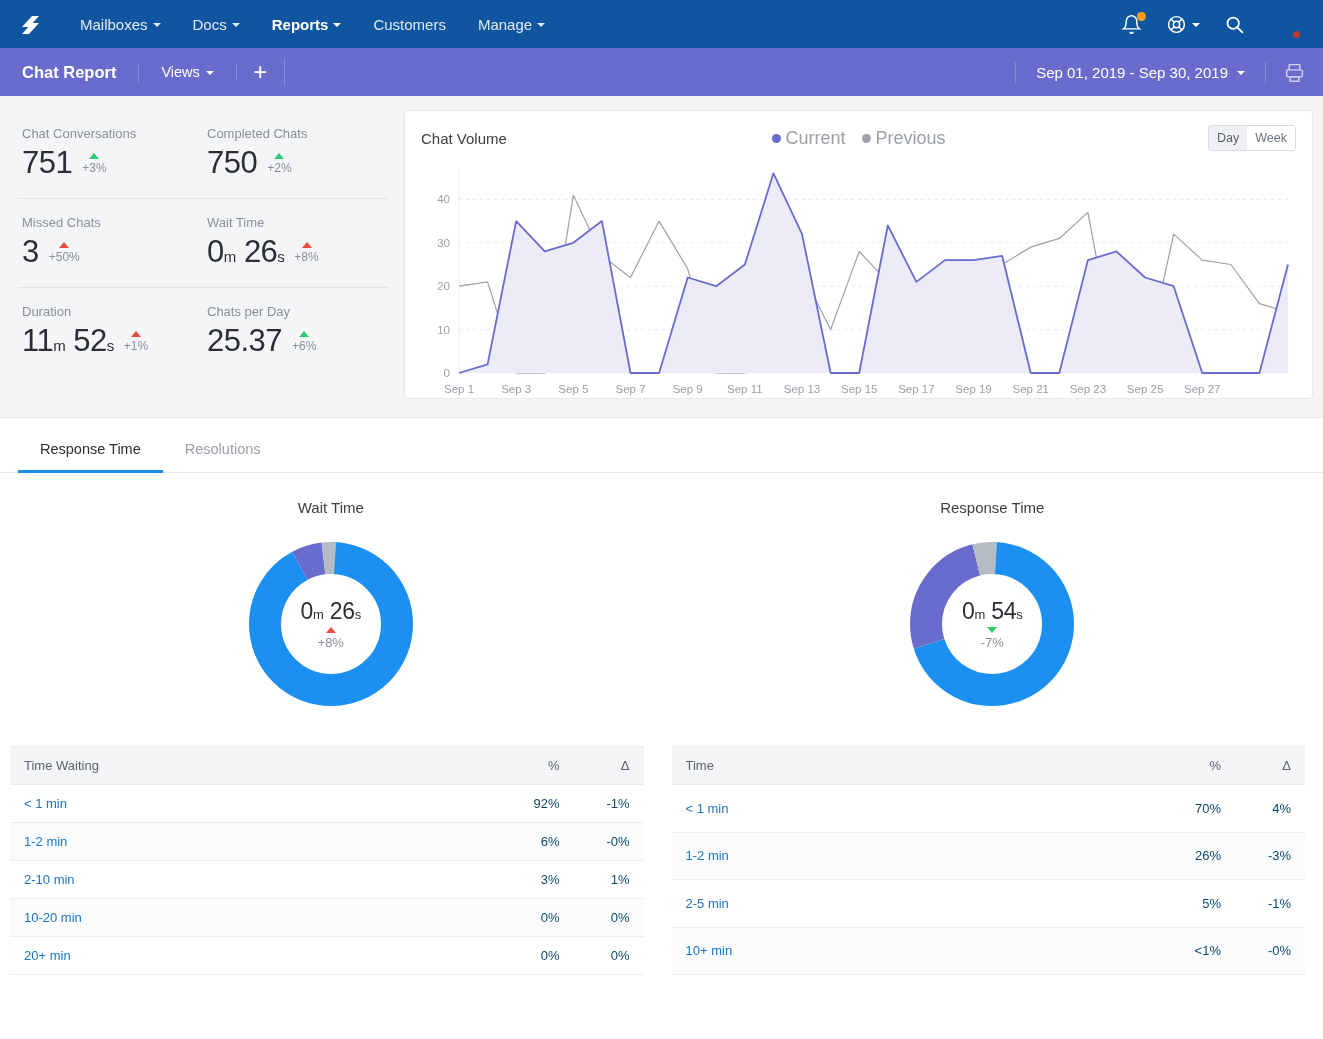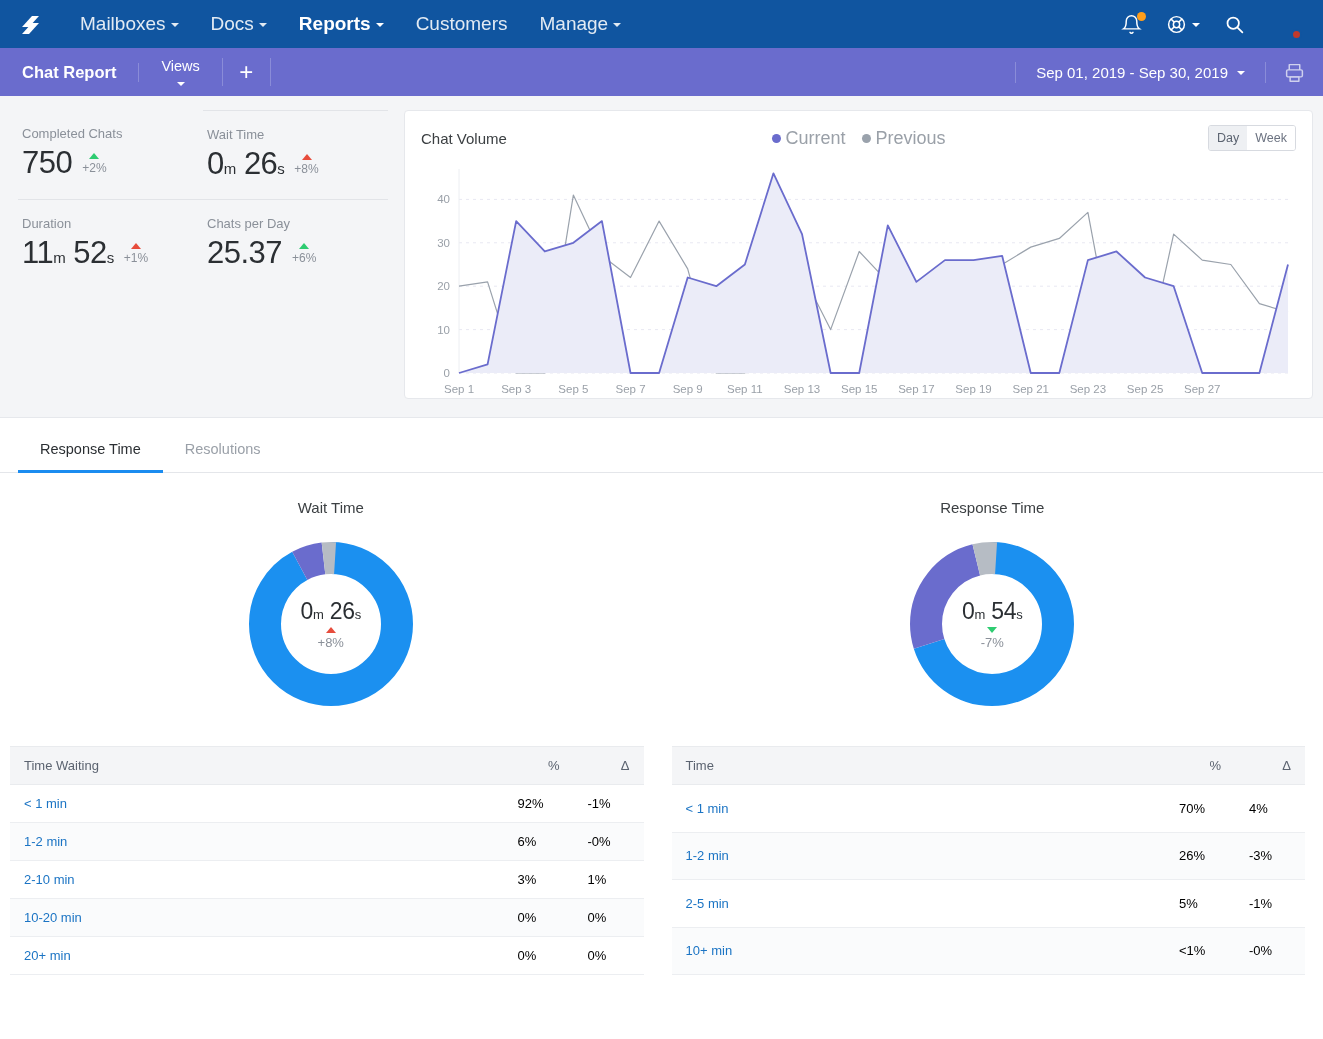--- a/index.html
+++ b/index.html
@@ -12,21 +12,21 @@
 
   
   .topnav {
     height: 48px; background: #1055a0;
     display: flex; align-items: center; padding: 0 18px;
     position: relative;
   }
   .brand-logo { width: 26px; height: 26px; margin-right: 20px; flex: none; }
   .nav-items { display: flex; align-items: center; gap: 0; }
   .nav-item {
-    color: #ffffff; font-size: 19px; padding: 0 16px;
+    color: #ffffff; font-size: 15px; padding: 0 16px;
     height: 48px; display: flex; align-items: center; gap: 5px;
     opacity: .88; cursor: pointer; white-space: nowrap;
   }
   .nav-item.active { opacity: 1; font-weight: bold; }
   .caret { display:inline-block; width:0; height:0;
     border-left:4px solid transparent; border-right:4px solid transparent;
     border-top:4.5px solid currentColor; margin-top:2px; }
   .nav-right { margin-left: auto; display: flex; align-items: center; gap: 24px; padding-right: 4px;}
   .icon-btn { color:#fff; position: relative; display:flex; align-items:center; cursor:pointer; }
   .badge-dot {
@@ -51,21 +51,20 @@
   }
   .subnav-title {
     display:flex; align-items:center; padding: 0 22px;
     font-size: 16.5px; font-weight: bold;
     border-right: 1px solid rgba(255,255,255,.22);
   }
   .subnav-views {
     display:flex; align-items:center; gap:6px; padding: 0 22px;
     font-size: 14.5px; border-right: 1px solid rgba(255,255,255,.22);
     cursor:pointer;
-    flex-direction:column;
   }
   .subnav-add {
     display:flex; align-items:center; justify-content:center; width: 48px;
     font-size: 24px; font-weight: 300; border-right: 1px solid rgba(255,255,255,.22);
     cursor:pointer;
   }
   .subnav-right { margin-left:auto; display:flex; align-items:stretch;padding-left:17px; }
   .date-range {
     display:flex; align-items:center; gap:9px; padding:0 20px;
     font-size:15px; border-left:1px solid rgba(255,255,255,.22); cursor:pointer;
@@ -142,21 +141,21 @@
   .tables { display:flex; gap:28px; padding: 36px 18px 0 10px; }
   .tbl { flex:1; border-collapse:collapse; width:100%; font-size:13px; }
   .tbl thead th {
     background:#f4f5f7; color:#5b6370; font-weight:400; text-align:left;
     padding:11px 14px; border-top:1px solid #e9ebee; border-bottom:1px solid #e9ebee;
   }
   .tbl thead th.num { text-align:right; width:70px; }
   .tbl tbody td { padding:11px 14px; border-bottom:1px solid #eceef1; color:#45494e; }
   .tbl tbody tr:nth-child(even) { background:#fafbfc; }
   .tbl tbody td.link { color:#1b74c4; cursor:pointer; }
-  .tbl tbody td.num { color:#000000; }
+  .tbl tbody td.num { text-align:right; color:#0c4a6e; }
 </style>
 </head>
 <body>
 
 <div class="topnav">
   <span class="brand-logo">
     <svg width="26" height="26" viewBox="0 0 26 26">
       <path d="M4 16 L14 5 h7 L11 16 z" fill="#ffffff"></path>
       <path d="M4 23 L14 12 h7 L11 23 z" fill="#ffffff"></path>
     </svg>
@@ -230,34 +229,58 @@
           <path d="M7 17h10v5H7z"></path>
       </svg>
     </div>
   </div>
 </div>
 
 <div class="band">
 
   <div class="kpis">
 
+    <div class="kpi">
+      <div class="kpi-label">Chat Conversations</div>
+      <div class="kpi-valrow">
+        <div class="kpi-value">
+          <span>751</span>
+        </div>
+        <div class="kpi-delta">
+          <i class="tri-up"></i>
+          <span class="kpi-pct">+3%</span>
+        </div>
+      </div>
+    </div>
 
     <div class="kpi">
       <div class="kpi-label">Completed Chats</div>
       <div class="kpi-valrow">
         <div class="kpi-value">
           <span>750</span>
         </div>
         <div class="kpi-delta">
           <i class="tri-up"></i>
           <span class="kpi-pct">+2%</span>
         </div>
       </div>
     </div>
 
+    <div class="kpi row2">
+      <div class="kpi-label">Missed Chats</div>
+      <div class="kpi-valrow">
+        <div class="kpi-value">
+          <span>3</span>
+        </div>
+        <div class="kpi-delta">
+          <i class="tri-up red"></i>
+          <span class="kpi-pct">+50%</span>
+        </div>
+      </div>
+    </div>
 
     <div class="kpi row2">
       <div class="kpi-label">Wait Time</div>
       <div class="kpi-valrow">
         <div class="kpi-value">
           <span>0</span><span class="unit">m</span>
           <span>26</span><span class="unit">s</span>
         </div>
         <div class="kpi-delta">
           <i class="tri-up red"></i>

